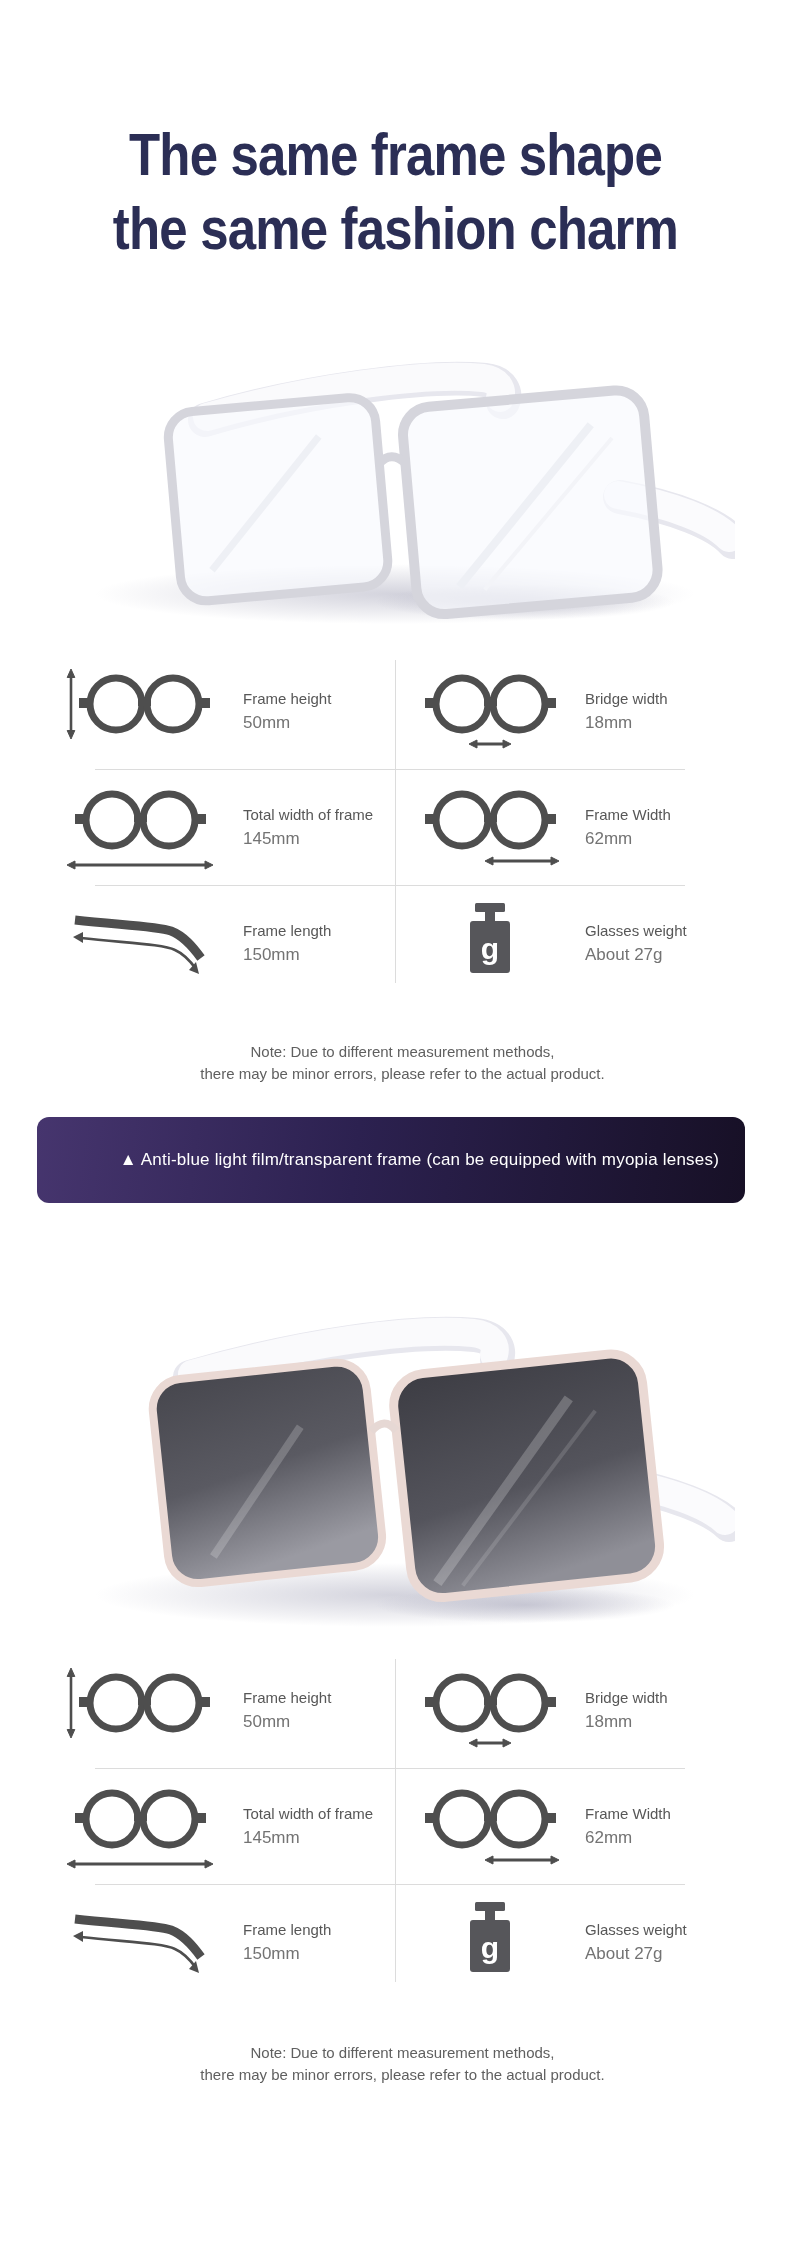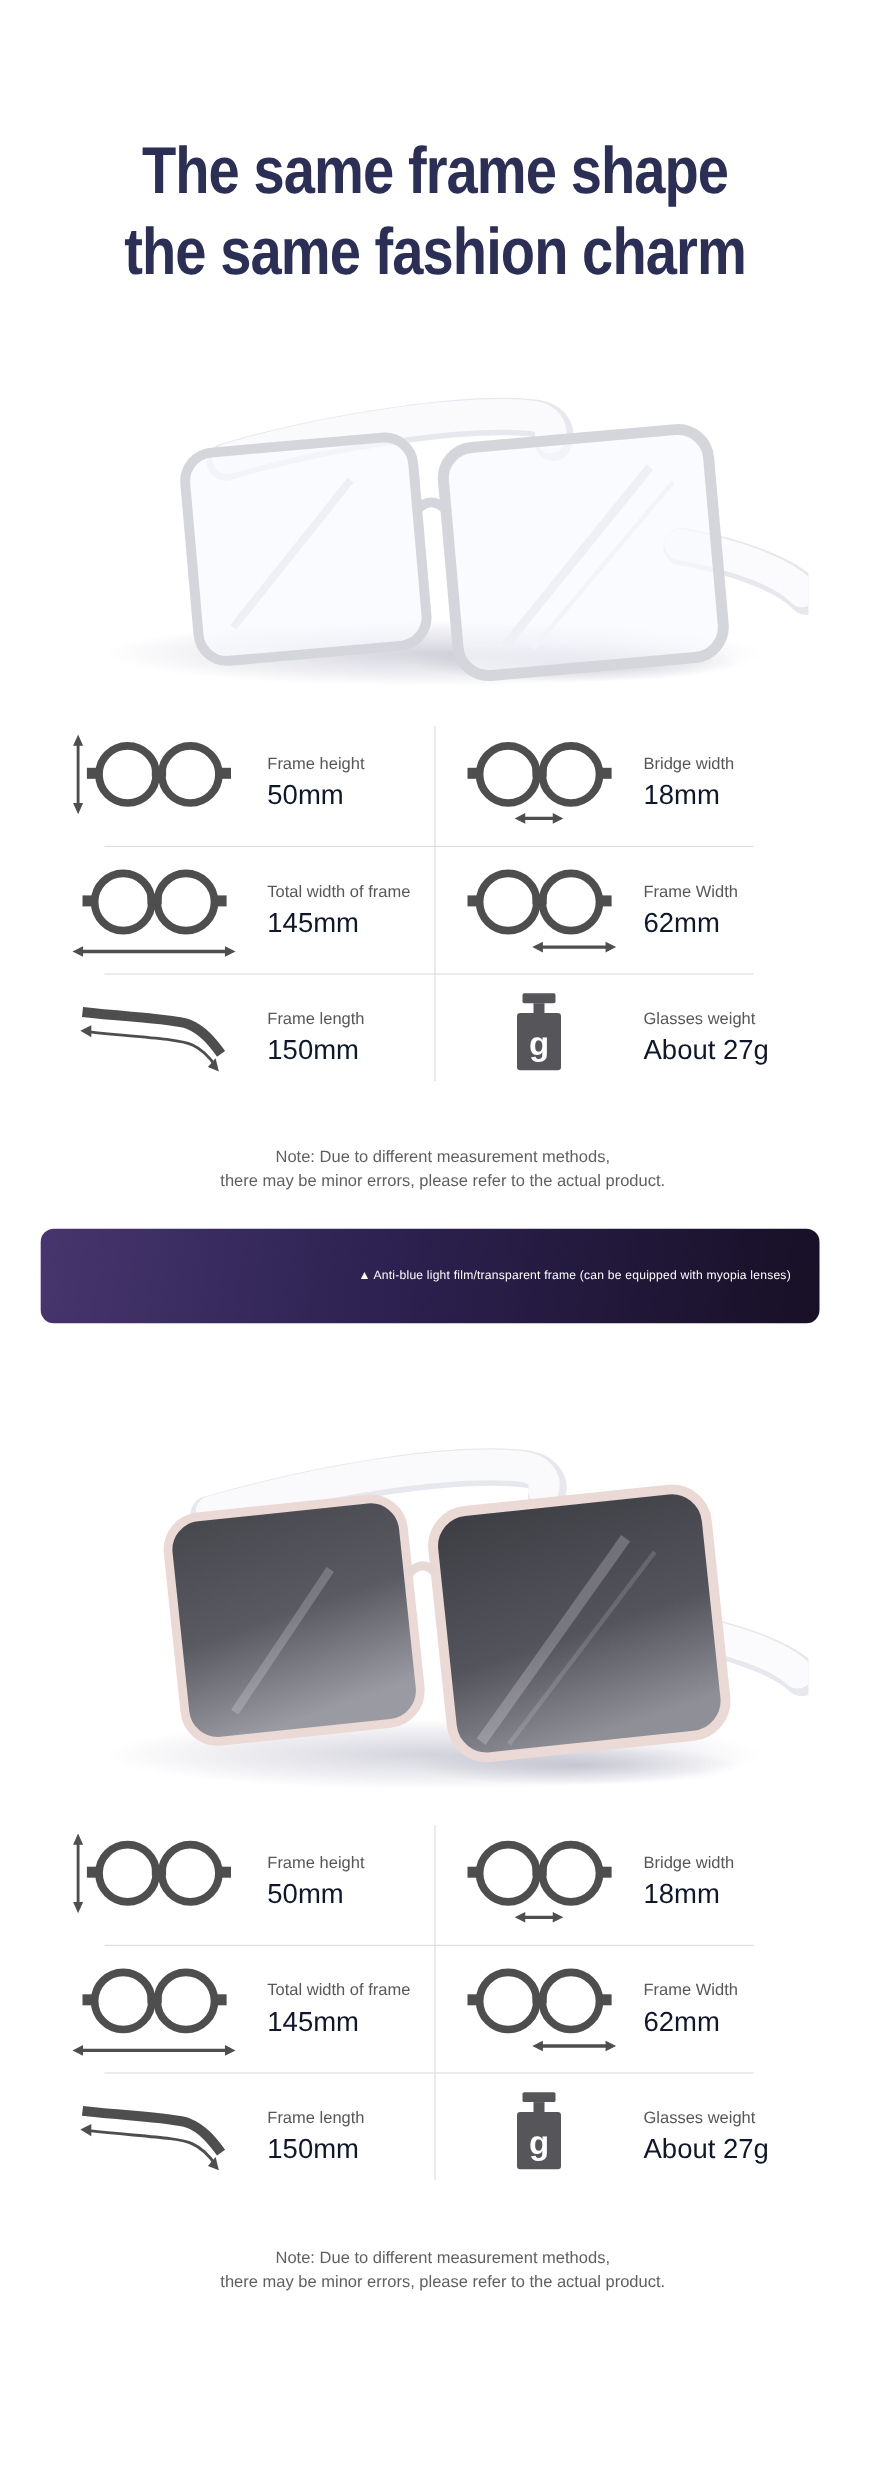--- a/index.html
+++ b/index.html
@@ -21,33 +21,33 @@
   .spec-grid { width:660px; margin:12px auto 0; position:relative; }
   .spec-grid .v-divider { position:absolute; left:50%; top:6px; bottom:18px; width:1px; background:#dcdcdc; }
   .spec-row { display:flex; height:115px; }
   .h-divider { height:1px; width:590px; margin-left:30px; background:#dcdcdc; }
   .cell { width:330px; display:flex; align-items:center; }
   .cell.right { padding-left:20px; }
   .spec-icon { width:150px; height:95px; flex:0 0 150px; }
   .spec-text { display:flex; flex-direction:column; margin-left:28px; }
   .cell.right .spec-text { margin-left:20px; }
   .spec-label { font-size:15px; color:#575757; }
-  .spec-value { font-size:25px; color:#0f172a; margin-top:6px; }
+  .spec-value { font-size:17px; color:#737373; margin-top:6px; }
 
   
   .note { margin-top:40px; text-align:center; font-size:15px; line-height:22px; color:#5f5f5f;margin-left:15px; }
   .note.second { margin-top:42px; }
 
   
   .banner { margin:32px 0 0 37px; width:708px; height:86px; border-radius:12px;
             background:linear-gradient(97deg,#46356e 0%,#2c2150 45%,#171026 100%);
             display:flex; align-items:center; justify-content:flex-end;
             padding-right:26px; }
   .banner.second { margin-top:28px; height:88px; }
-  .banner-label { color:#ffffff; font-size:11px; letter-spacing:0.2px; }
+  .banner-label { color:#ffffff; font-size:17px; letter-spacing:0.2px; }
 
   .defs-holder { position:absolute; width:0; height:0; overflow:hidden; }
 </style>
 </head>
 <body>
 
 <svg class="defs-holder" aria-hidden="true">
   <defs>
     <g id="g-glasses">
       <circle cx="47" cy="40" r="26" fill="none" stroke="#4e4e4e" stroke-width="7"></circle>

